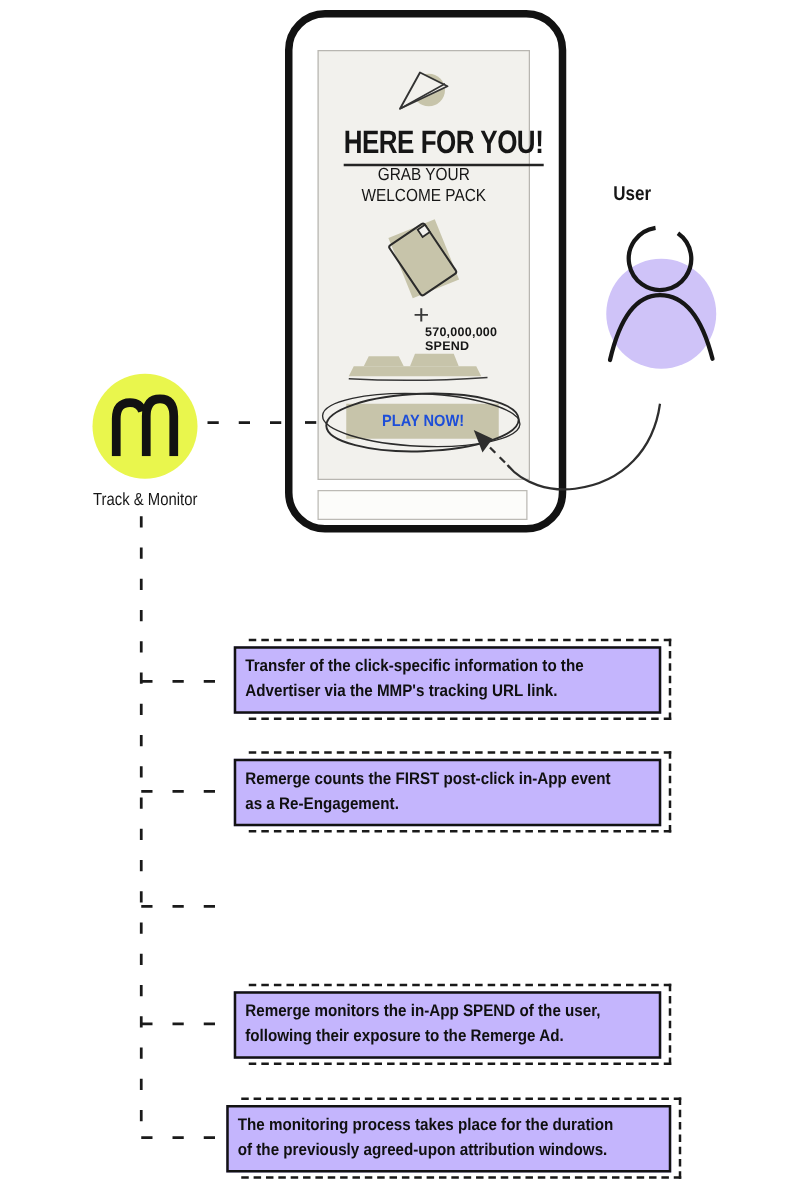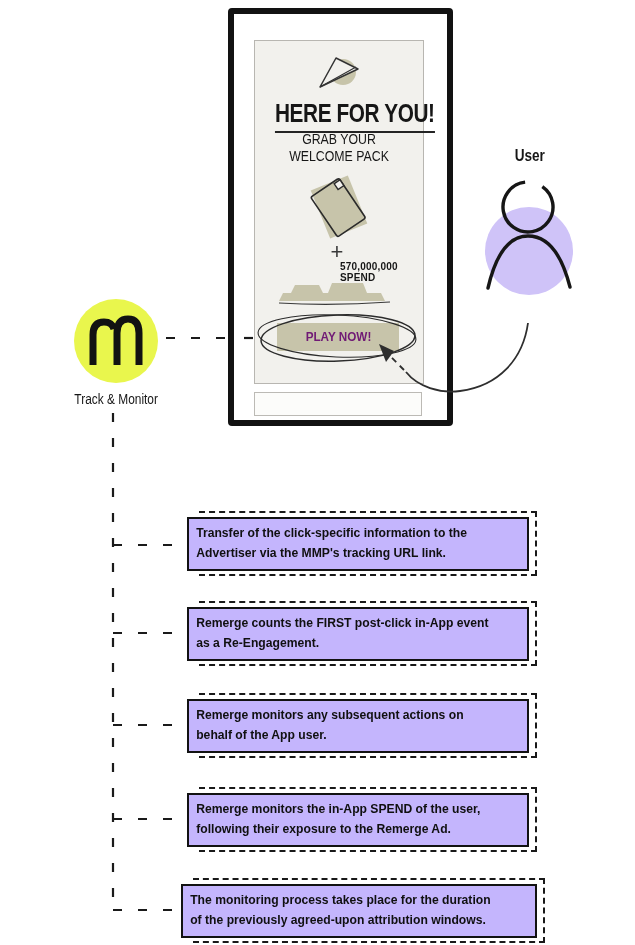--- a/index.html
+++ b/index.html
@@ -9,21 +9,21 @@
     --screen-bg:#f2f1ed;
     --ink:#161616;
   }
   *{margin:0;padding:0;box-sizing:border-box;}
   html,body{background:#ffffff;}
   body{font-family:"Liberation Sans", sans-serif;color:var(--ink);}
   #canvas{position:relative;width:635px;height:945px;background:#fff;overflow:hidden;}
 
   
   #phone{position:absolute;left:228px;top:8px;width:225px;height:418px;
-    border:6px solid #121212;border-radius:4px;background:#fff;
+    border:6px solid #121212;border-radius:32px;background:#fff;
     box-shadow:inset 0 0 0 2px rgba(255,255,255,.9);}
   #screen{position:absolute;left:20px;top:26px;width:170px;height:344px;
     background:var(--screen-bg);border:1px solid #b8b6b1;}
   #banner{position:absolute;left:20px;top:378px;width:168px;height:24px;
     background:#fcfcfa;border:1px solid #bcbab5;}
 
   
   .cone{position:absolute;left:56px;top:13px;}
   .headline-wrap{position:absolute;left:0;right:0;top:57px;text-align:center;}
   .headline{display:inline-block;font-size:26px;font-weight:700;letter-spacing:-.5px;
@@ -32,27 +32,27 @@
   .subheadline{position:absolute;left:0;right:0;top:90px;text-align:center;
     font-size:14px;font-weight:400;line-height:17px;}
   .subheadline div{transform:scaleX(.88);transform-origin:50% 50%;white-space:nowrap;}
   .card{position:absolute;left:44px;top:128px;}
   .plus{position:absolute;left:70px;top:198px;width:24px;text-align:center;
     font-size:22px;font-weight:400;color:#3a3a3a;}
   .coins-text{position:absolute;left:85px;top:221px;width:66px;text-align:left;
     font-size:10px;font-weight:700;line-height:10.5px;letter-spacing:.2px;}
   .coins-svg{position:absolute;left:22px;top:238px;}
   .cta{position:absolute;left:22px;top:282px;width:122px;height:28px;
-    background:var(--beige);border:none;color:#701a75;font-family:inherit;
+    background:var(--beige);border:none;color:#1d4ed8;font-family:inherit;
     font-size:13px;font-weight:700;text-align:center;line-height:28px;cursor:pointer;}
   .cta span{display:inline-block;transform:scaleX(.9);white-space:nowrap;}
   .cta-ellipse{position:absolute;left:2px;top:268px;pointer-events:none;}
 
   
-  #user-label{position:absolute;left:480px;top:147px;width:100px;text-align:center;
+  #user-label{position:absolute;left:456px;top:147px;width:100px;text-align:center;
     font-size:16px;font-weight:700;}
   #user-label span{display:inline-block;transform:scaleX(.85);}
   #user-figure{position:absolute;left:480px;top:170px;}
 
   
   #logo-circle{position:absolute;left:74px;top:299px;width:84px;height:84px;
     border-radius:50%;background:var(--accent-yellow);}
   #logo-circle svg{position:absolute;left:12px;top:14px;}
   #track-label{position:absolute;left:45px;top:391px;width:142px;text-align:center;
     font-size:14px;font-weight:400;}
@@ -150,26 +150,20 @@
       <div>Transfer of the click-specific information to the</div>
       <div>Advertiser via the MMP's tracking URL link.</div>
     </div>
   </div>
   <div class="step" style="top:607px">
     <div class="step-text">
       <div>Remerge counts the FIRST post-click in-App event</div>
       <div>as a Re-Engagement.</div>
     </div>
   </div>
-  <div class="step" style="top:699px">
-    <div class="step-text">
-      <div>Remerge monitors any subsequent actions on</div>
-      <div>behalf of the App user.</div>
-    </div>
-  </div>
   <div class="step" style="top:793px">
     <div class="step-text">
       <div>Remerge monitors the in-App SPEND of the user,</div>
       <div>following their exposure to the Remerge Ad.</div>
     </div>
   </div>
   <div class="step wide" style="top:884px">
     <div class="step-text">
       <div>The monitoring process takes place for the duration</div>
       <div>of the previously agreed-upon attribution windows.</div>

